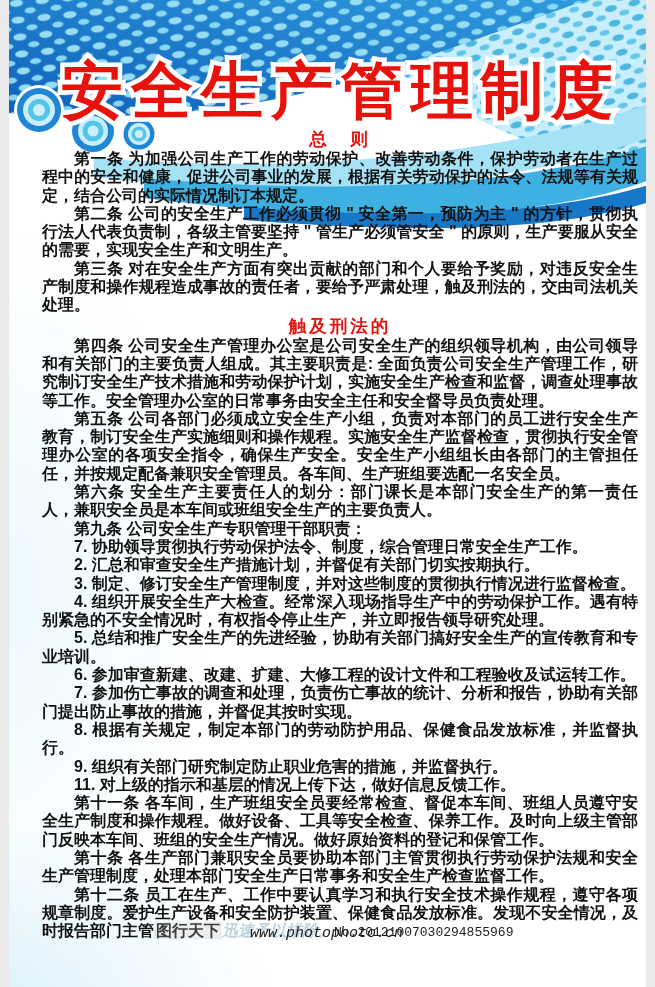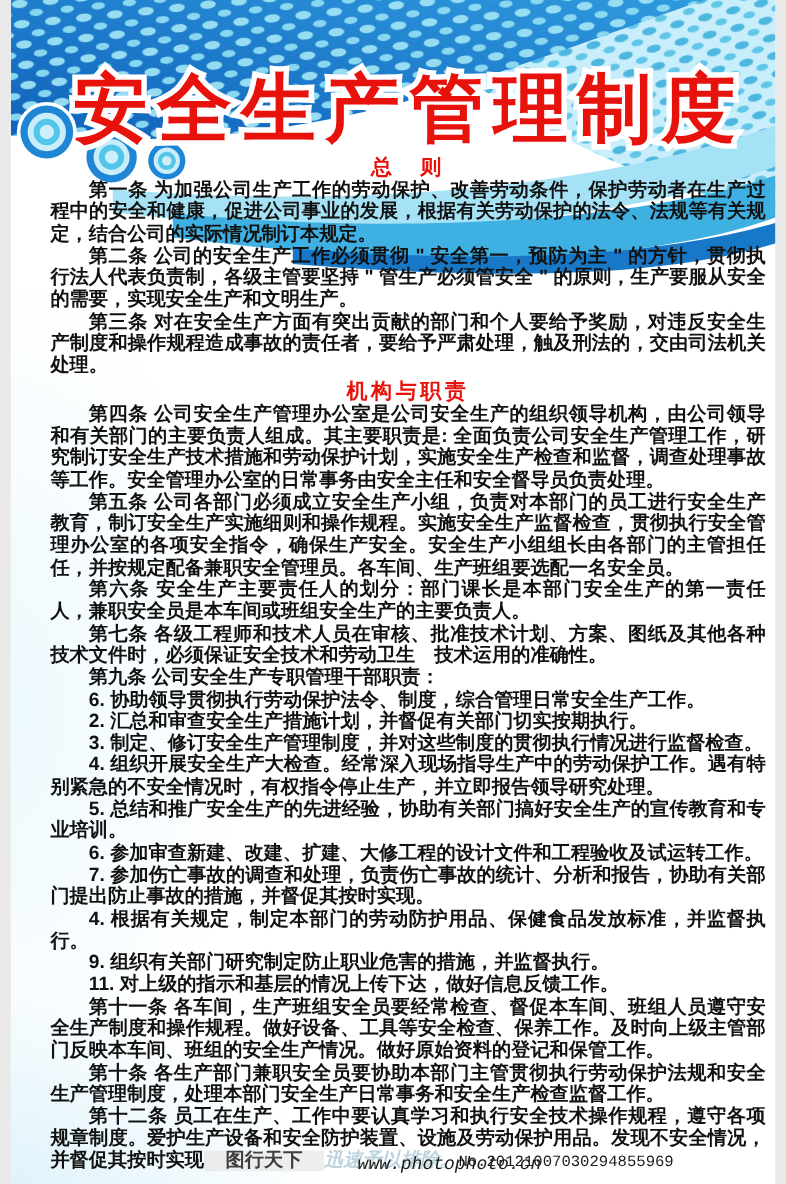--- a/index.html
+++ b/index.html
@@ -21,21 +21,21 @@
     text-align:justify;
   }
   .sec-heading{
     text-align:center;color:#e8120d;font-size:17.5px;line-height:20px;
     letter-spacing:3px;margin:1px 0;font-weight:bold;
   }
   .para{margin:0;text-indent:2em;}
   .para-last{margin:0;text-indent:2em;position:relative;}
   .wm-site{
     color:#3e3e3e;background:rgba(226,226,226,.6);
-    padding:0 18px;font-weight:bold;
+    padding:0 2px;font-weight:bold;
   }
   .ghost{position:relative;color:#bdd3de;font-weight:bold;font-style:italic;}
   .wm-url{
     position:absolute;left:-4px;top:3px;white-space:nowrap;
     font-family:"Liberation Mono","DejaVu Sans Mono",monospace;
     font-size:15px;font-weight:normal;color:#1c1c1c;letter-spacing:0;
   }
   .wm-serial{
     font-family:"Liberation Mono","DejaVu Sans Mono",monospace;
     font-size:13px;font-weight:normal;color:#1c1c1c;
@@ -103,36 +103,35 @@
 
     <text x="332" y="112" text-anchor="middle" font-family="&quot;Liberation Sans&quot;,&quot;DejaVu Sans&quot;,sans-serif" font-size="62" font-weight="900" letter-spacing="8" fill="#e8120d" stroke="#ffffff" stroke-width="9" paint-order="stroke" style="paint-order:stroke;">安全生产管理制度</text>
   </svg>
 
   <div class="body-text">
     <div>
         <div class="sec-heading" style="color: rgb(232, 18, 13); text-align: center;">总　则</div>
         <p class="para">第一条 为加强公司生产工作的劳动保护、改善劳动条件，保护劳动者在生产过程中的安全和健康，促进公司事业的发展，根据有关劳动保护的法令、法规等有关规定，结合公司的实际情况制订本规定。</p>
         <p class="para">第二条 公司的安全生产工作必须贯彻 " 安全第一，预防为主 " 的方针，贯彻执行法人代表负责制，各级主管要坚持 " 管生产必须管安全 " 的原则，生产要服从安全的需要，实现安全生产和文明生产。</p>
         <p class="para">第三条 对在安全生产方面有突出贡献的部门和个人要给予奖励，对违反安全生产制度和操作规程造成事故的责任者，要给予严肃处理，触及刑法的，交由司法机关处理。</p>
-        <div class="sec-heading" style="color: rgb(232, 18, 13);">机构与职责</div>
+        <div class="sec-heading" style="color: rgb(232, 18, 13);">触及刑法的</div>
         <p class="para">第四条 公司安全生产管理办公室是公司安全生产的组织领导机构，由公司领导和有关部门的主要负责人组成。其主要职责是: 全面负责公司安全生产管理工作，研究制订安全生产技术措施和劳动保护计划，实施安全生产检查和监督，调查处理事故等工作。安全管理办公室的日常事务由安全主任和安全督导员负责处理。</p>
         <p class="para">第五条 公司各部门必须成立安全生产小组，负责对本部门的员工进行安全生产教育，制订安全生产实施细则和操作规程。实施安全生产监督检查，贯彻执行安全管理办公室的各项安全指令，确保生产安全。安全生产小组组长由各部门的主管担任任，并按规定配备兼职安全管理员。各车间、生产班组要选配一名安全员。</p>
         <p class="para">第六条 安全生产主要责任人的划分：部门课长是本部门安全生产的第一责任人，兼职安全员是本车间或班组安全生产的主要负责人。</p>
-        <p class="para">第七条 各级工程师和技术人员在审核、批准技术计划、方案、图纸及其他各种技术文件时，必须保证安全技术和劳动卫生　技术运用的准确性。</p>
         <p class="para">第九条 公司安全生产专职管理干部职责：</p>
-        <p class="para">6. 协助领导贯彻执行劳动保护法令、制度，综合管理日常安全生产工作。</p>
+        <p class="para">7. 协助领导贯彻执行劳动保护法令、制度，综合管理日常安全生产工作。</p>
         <p class="para">2. 汇总和审查安全生产措施计划，并督促有关部门切实按期执行。</p>
         <p class="para">3. 制定、修订安全生产管理制度，并对这些制度的贯彻执行情况进行监督检查。</p>
         <p class="para">4. 组织开展安全生产大检查。经常深入现场指导生产中的劳动保护工作。遇有特别紧急的不安全情况时，有权指令停止生产，并立即报告领导研究处理。</p>
         <p class="para">5. 总结和推广安全生产的先进经验，协助有关部门搞好安全生产的宣传教育和专业培训。</p>
         <p class="para">6. 参加审查新建、改建、扩建、大修工程的设计文件和工程验收及试运转工作。</p>
         <p class="para">7. 参加伤亡事故的调查和处理，负责伤亡事故的统计、分析和报告，协助有关部门提出防止事故的措施，并督促其按时实现。</p>
-        <p class="para">4. 根据有关规定，制定本部门的劳动防护用品、保健食品发放标准，并监督执行。</p>
+        <p class="para">8. 根据有关规定，制定本部门的劳动防护用品、保健食品发放标准，并监督执行。</p>
         <p class="para">9. 组织有关部门研究制定防止职业危害的措施，并监督执行。</p>
         <p class="para">11. 对上级的指示和基层的情况上传下达，做好信息反馈工作。</p>
         <p class="para">第十一条 各车间，生产班组安全员要经常检查、督促本车间、班组人员遵守安全生产制度和操作规程。做好设备、工具等安全检查、保养工作。及时向上级主管部门反映本车间、班组的安全生产情况。做好原始资料的登记和保管工作。</p>
         <p class="para">第十条 各生产部门兼职安全员要协助本部门主管贯彻执行劳动保护法规和安全生产管理制度，处理本部门安全生产日常事务和安全生产检查监督工作。</p>
       </div>
 
-    <p class="para-last"><span>第十二条 员工在生产、工作中要认真学习和执行安全技术操作规程，遵守各项规章制度。爱护生产设备和安全防护装置、设施及劳动保护用品。发现不安全情况，并督促其按时实现</span><span class="wm-site">图行天下</span><span class="ghost"><span>迅速予以排除。</span><span class="wm-url">www.photophoto.cn</span></span><span class="wm-serial">No.20121007030294855969</span></p>
+    <p class="para-last"><span>第十二条 员工在生产、工作中要认真学习和执行安全技术操作规程，遵守各项规章制度。爱护生产设备和安全防护装置、保健食品发放标准。发现不安全情况，及时报告部门主管</span><span class="wm-site">图行天下</span><span class="ghost"><span>迅速予以排除。</span><span class="wm-url">www.photophoto.cn</span></span><span class="wm-serial">No.20121007030294855969</span></p>
   </div>
 
 </div>
 
 </body></html>

